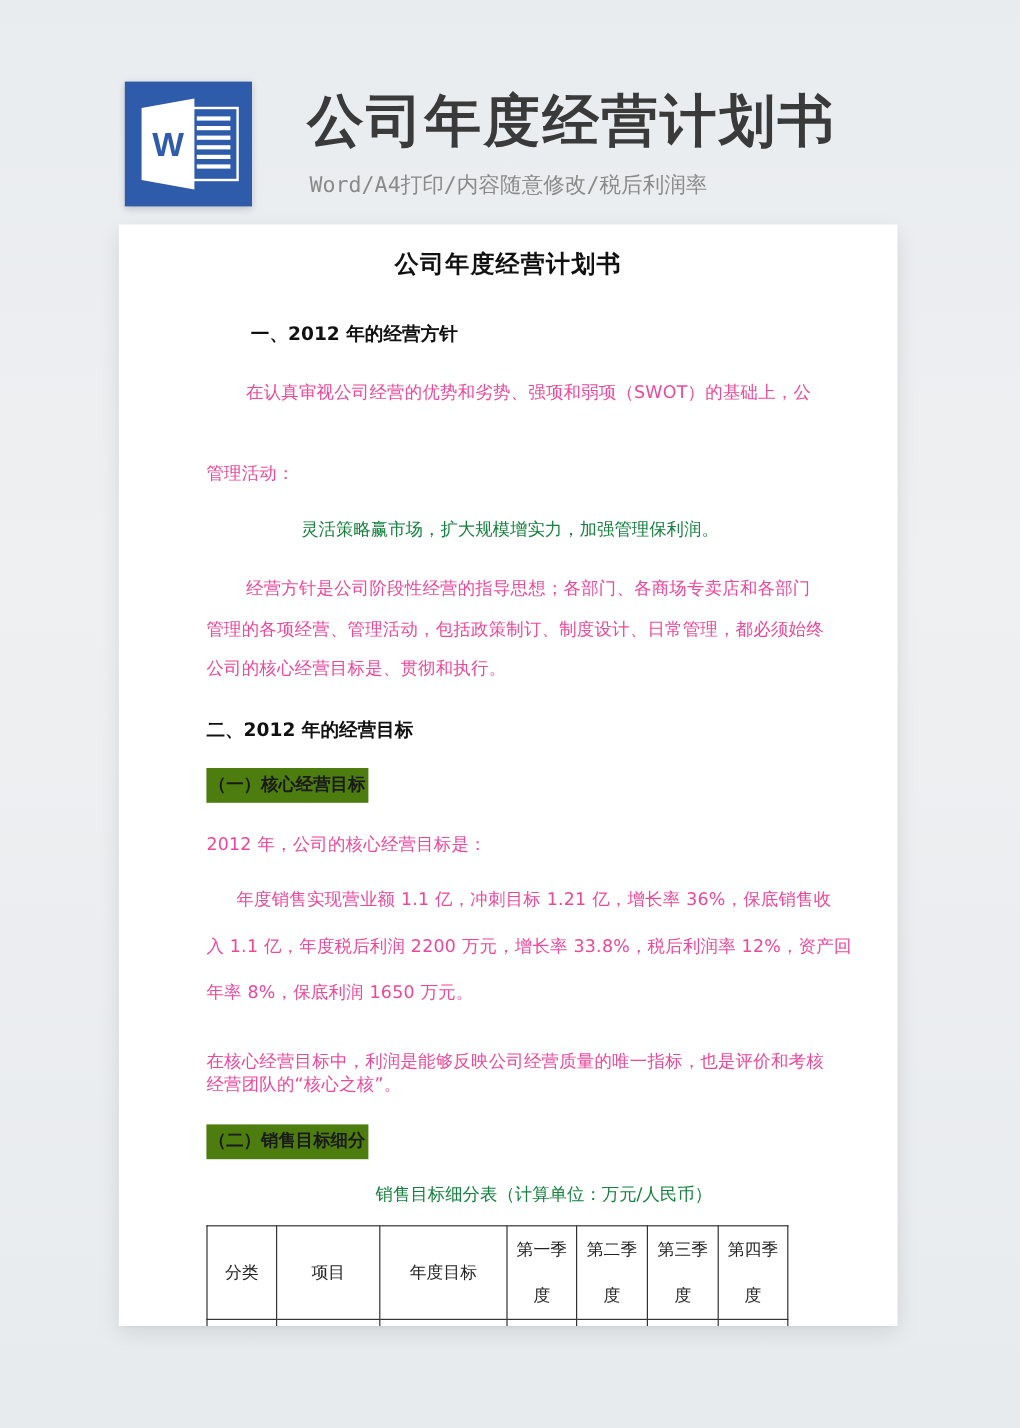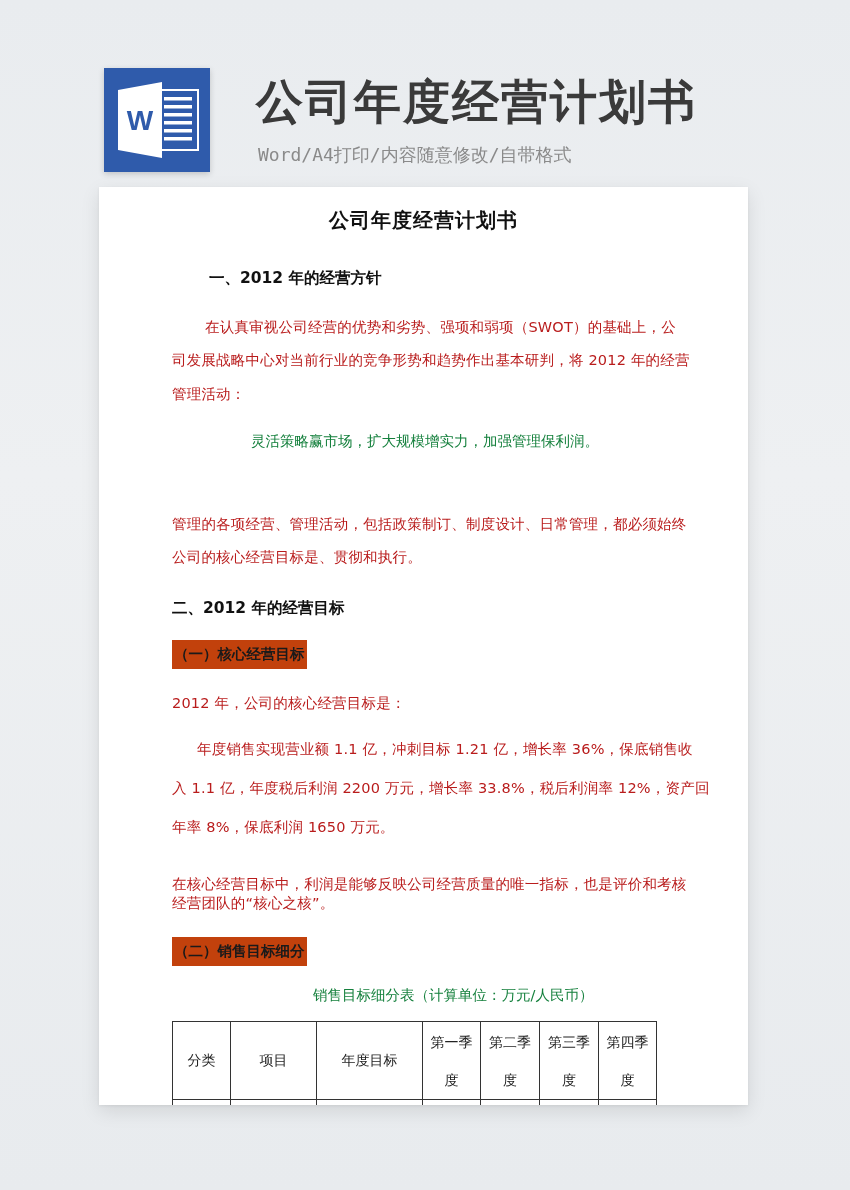--- a/index.html
+++ b/index.html
@@ -64,29 +64,29 @@
     color: #111;
     letter-spacing: 1px;
   }
   .h1 {
     font-size: 15.5px;
     font-weight: bold;
     color: #111;
   }
   .p-line {
     font-size: 14.5px;
-    color: #b91c1c;
+    color: #ec4899;
     letter-spacing: 0.2px;
   }
   .red-line {
     font-size: 14.5px;
     color: #15803d;
   }
   .hl {
-    background: #c2410c;
+    background: #4d7c0f;
     font-size: 14.5px;
     font-weight: bold;
     color: #1a1a1a;
     padding: 4px 2px 4px 2px;
     line-height: 21px;
   }
   .sales-table {
     position: absolute;
     left: 73px;
     top: 834px;
@@ -116,33 +116,33 @@
     <rect x="60" y="45" width="28" height="3.5" fill="#ffffff"></rect>
     <rect x="60" y="53" width="28" height="3.5" fill="#ffffff"></rect>
     <rect x="60" y="61" width="28" height="3.5" fill="#ffffff"></rect>
     <rect x="60" y="69" width="28" height="3.5" fill="#ffffff"></rect>
 
     <polygon points="14,22 58,14 58,90 14,82" fill="#ffffff"></polygon>
     <text x="36" y="62" text-anchor="middle" font-family="Liberation Sans, sans-serif" font-weight="bold" font-size="28" fill="#2f5bab">W</text>
   </svg>
 </div>
 <div class="header-title">公司年度经营计划书</div>
-<div class="header-subtitle">Word/A4打印/内容随意修改/自带格式</div>
+<div class="header-subtitle">Word/A4打印/内容随意修改/税后利润率</div>
 
 <div class="page">
   <div class="doc-abs doc-title">公司年度经营计划书</div>
 
   <div class="doc-abs h1" style="left:110px; top:81px;">一、2012 年的经营方针</div>
 
   <div class="doc-abs p-line" style="left:106px; top:131px;">在认真审视公司经营的优势和劣势、强项和弱项（SWOT）的基础上，公</div>
-  <div class="doc-abs p-line" style="left:73px; top:164px;">司发展战略中心对当前行业的竞争形势和趋势作出基本研判，将 2012 年的经营</div>
   <div class="doc-abs p-line" style="left:73px; top:198px;">管理活动：</div>
 
   <div class="doc-abs red-line" style="left:152px; top:245px;">灵活策略赢市场，扩大规模增实力，加强管理保利润。</div>
 
+  <div class="doc-abs p-line" style="left:106px; top:294px;">经营方针是公司阶段性经营的指导思想；各部门、各商场专卖店和各部门</div>
   <div class="doc-abs p-line" style="left:73px; top:328px;">管理的各项经营、管理活动，包括政策制订、制度设计、日常管理，都必须始终</div>
   <div class="doc-abs p-line" style="left:73px; top:361px;">公司的核心经营目标是、贯彻和执行。</div>
 
   <div class="doc-abs h1" style="left:73px; top:411px;text-align:center;">二、2012 年的经营目标</div>
 
   <div class="doc-abs hl" style="left:73px; top:453px;">（一）核心经营目标</div>
 
   <div class="doc-abs p-line" style="left:73px; top:507px;">2012 年，公司的核心经营目标是：</div>
 
   <div class="doc-abs p-line" style="left:98px; top:553px;">年度销售实现营业额 1.1 亿，冲刺目标 1.21 亿，增长率 36%，保底销售收</div>

